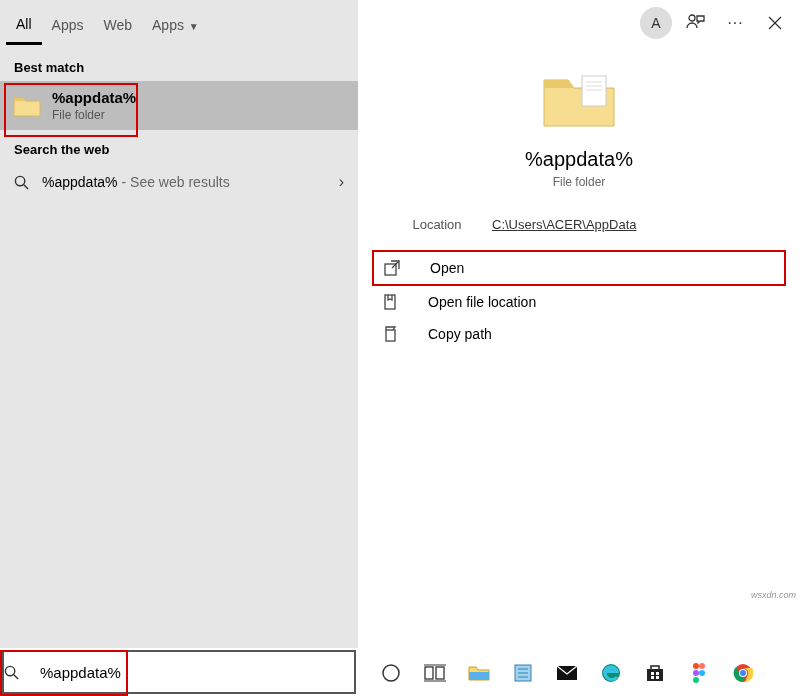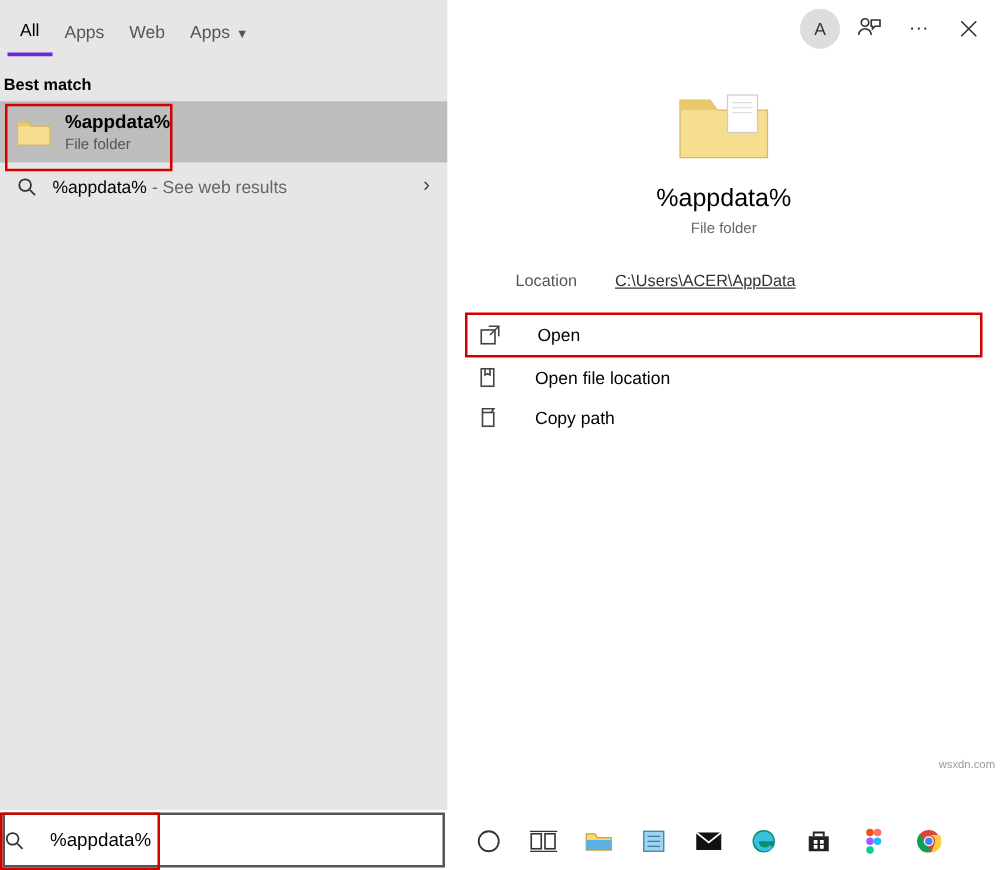--- a/index.html
+++ b/index.html
@@ -4,24 +4,24 @@
 <style>
   * { box-sizing: border-box; margin: 0; padding: 0; font-family: "Segoe UI", sans-serif; }
   body { width: 800px; height: 696px; background: #fff; position: relative; overflow: hidden; }
 
   .panel { display: flex; height: 648px; }
   .left { width: 358px; background: #e6e6e6; display: flex; flex-direction: column; }
   .right { flex: 1; background: #fff; position: relative; }
 
   .tabs { display: flex; align-items: center; height: 48px; padding: 0 6px; position: relative; }
   .tab { padding: 12px 10px 10px; font-size: 14px; color: #555; cursor: pointer; }
-  .tab.active { color: #000; border-bottom: 3px solid #6d28d9; font-weight: 400; }
+  .tab.active { color: #000; border-bottom: 3px solid #000000; font-weight: 400; }
   .more-caret { font-size: 10px; margin-left: 2px; }
 
-  .section-h { font-size: 13px; font-weight: 600; padding: 12px 3px 6px; color: #000; }
+  .section-h { font-size: 13px; font-weight: 600; padding: 12px 14px 6px; color: #000; }
   .result { display: flex; align-items: center; padding: 8px 12px; }
   .result.selected { background: #bdbdbd; }
   .result .icon { width: 30px; height: 32px; margin-right: 10px; display: flex; align-items: center; justify-content: center; }
   .result .txt .title { font-size: 15px; font-weight: 600; color: #000; }
   .result .txt .sub { font-size: 12px; color: #555; margin-top: 2px; }
 
   .redbox { border: 2px solid #d40000; }
 
   .webrow { display: flex; align-items: center; padding: 10px 14px; font-size: 14px; }
   .webrow .sicn { width: 22px; text-align: center; margin-right: 6px; }
@@ -48,21 +48,21 @@
   .actrow.hl { border: 2px solid #d40000; }
 
   .searchbar { position: absolute; left: 2px; bottom: 2px; width: 354px; height: 44px; border: 2px solid #555; background: #fff; display: flex; align-items: center; }
   .searchbar .sicn { width: 36px; text-align: center; color: #444; font-size: 15px; }
   .searchbar input { border: none; outline: none; font-size: 15px; flex: 1; background: transparent; }
   .sb-red { position: absolute; left: 0; bottom: 0; width: 128px; height: 46px; border: 2px solid #d40000; pointer-events: none; }
 
   .taskbar { position: absolute; left: 358px; right: 0; bottom: 0; height: 46px; background: #fff; display: flex; align-items: center; gap: 18px; padding-left: 20px; }
   .tbicon { width: 26px; height: 26px; display: flex; align-items: center; justify-content: center; font-size: 18px; }
 
-  .watermark { position: absolute; right: 4px; bottom: 32px; font-size: 9px; color: #999; }
+  .watermark { position: absolute; right: 4px; bottom: 48px; font-size: 9px; color: #999; font-style: italic; }
 
   svg { display: block; }
 </style>
 </head>
 <body>
 
 <div class="panel">
   <div class="left">
     <div class="tabs">
       <div class="tab active">All</div>
@@ -79,20 +79,21 @@
             <path d="M1 4h9l2 3H1z" fill="#e8c96b"></path>
           </svg>
       </div>
       <div class="txt">
         <div class="title">%appdata%</div>
         <div class="sub">File folder</div>
       </div>
       <div class="redbox" style="position:absolute;left:4px;top:2px;width:134px;height:54px;pointer-events:none;"></div>
     </div>
 
+    <div class="section-h">Search the web</div>
     <div class="webrow">
       <span class="sicn">
         <svg width="15" height="15" viewBox="0 0 16 16">
             <circle cx="6.5" cy="6.5" r="5" fill="none" stroke="#333" stroke-width="1.5"></circle>
             <line x1="10.5" y1="10.5" x2="15" y2="15" stroke="#333" stroke-width="1.5"></line>
           </svg>
       </span>
       <span class="term">%appdata%</span>
       <span class="hint"> - See web results</span>
       <span class="chev">›</span>

